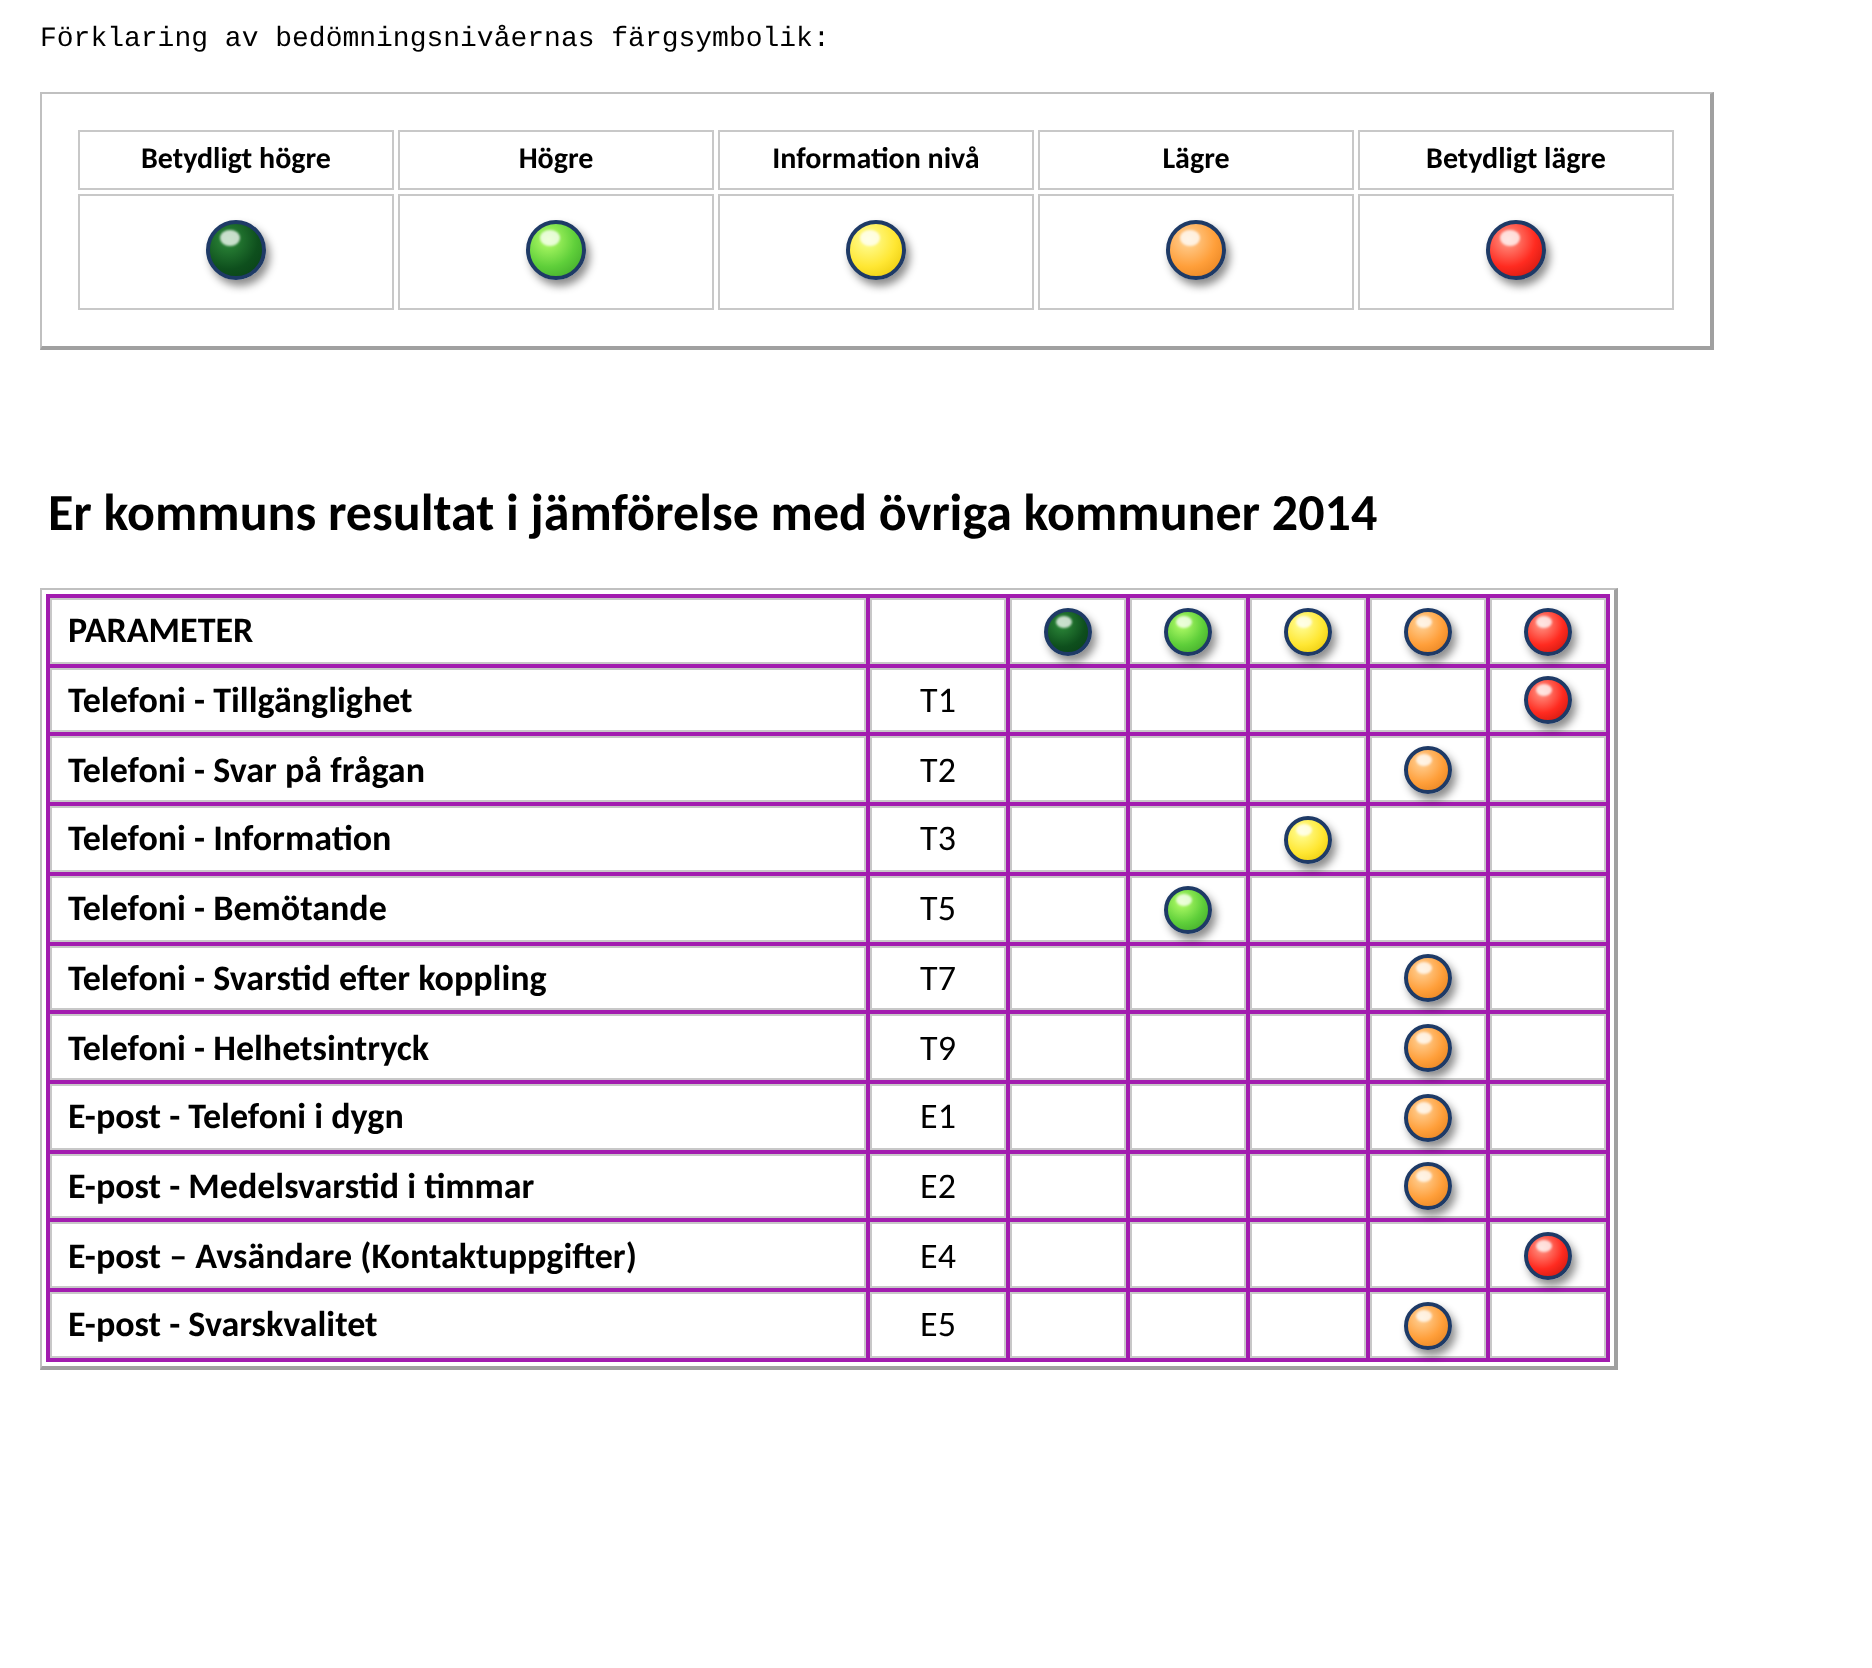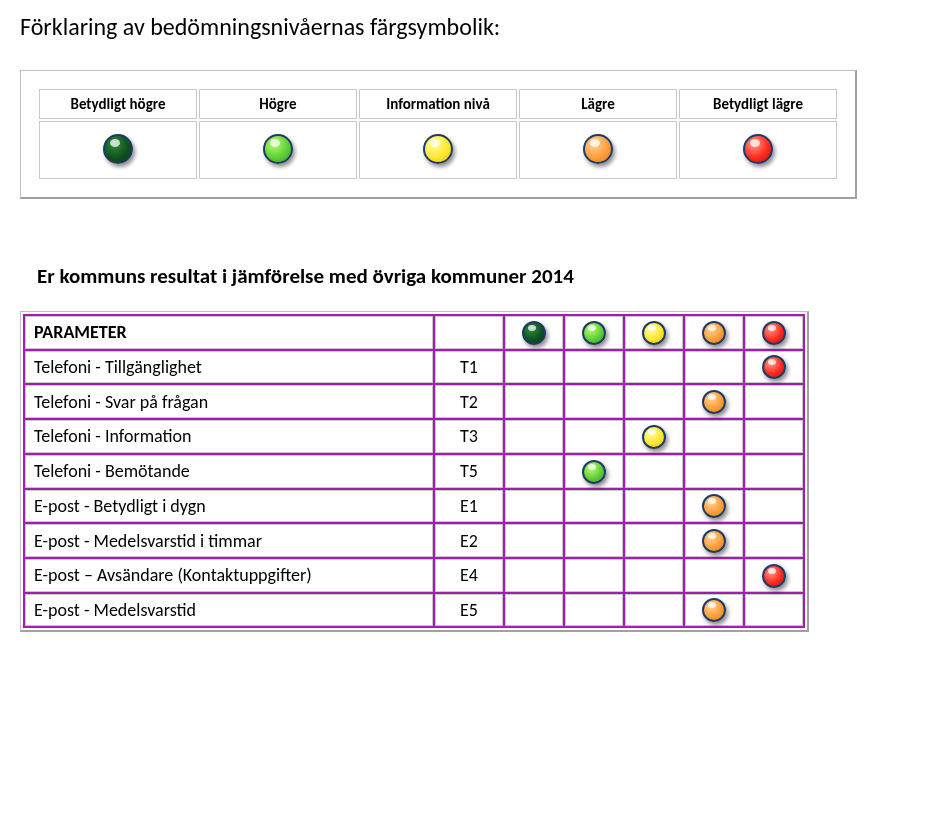--- a/index.html
+++ b/index.html
@@ -5,22 +5,23 @@
   body {
     font-family: Calibri, Arial, sans-serif;
     background: #fff;
     margin: 0;
     padding: 12px 20px 20px 20px;
     width: 936px;
     box-sizing: border-box;
     color: #000;
   }
   .explain {
-    font-size: 24px;
-    margin: 0 0 29px 0;
+    font-size: 14px;
+    margin: 0 0 18px 0;
+    font-family: Liberation Mono, monospace;
   }
   
   .legend-wrap {
     display: inline-block;
     border: 1px solid #c0c0c0;
     border-right: 2px solid #a0a0a0;
     border-bottom: 2px solid #a0a0a0;
     padding: 16px;
     background: #fff;
     margin-bottom: 60px;
@@ -75,23 +76,23 @@
     width: 8px;
     height: 6px;
   }
   .c-darkgreen { background: radial-gradient(circle at 35% 30%, #2e8b3a 0%, #0e4f1d 60%, #093e17 100%); }
   .c-green     { background: radial-gradient(circle at 35% 30%, #b7ff6a 0%, #5fcf3a 55%, #3aa028 100%); }
   .c-yellow    { background: radial-gradient(circle at 35% 30%, #ffff9e 0%, #ffe733 55%, #e6c200 100%); }
   .c-orange    { background: radial-gradient(circle at 35% 30%, #ffd39b 0%, #ff9f3a 55%, #e07c1a 100%); }
   .c-red       { background: radial-gradient(circle at 35% 30%, #ff9a8a 0%, #ff2b20 55%, #c0120a 100%); }
 
   h2.results {
-    font-size: 21px;
-    font-weight: bold;
-    margin: 0 0 22px 17px;
+    font-size: 26px;
+    font-weight: bold;
+    margin: 0 0 22px 4px;
   }
 
   
   .result-wrap {
     display: inline-block;
     border: 1px solid #c0c0c0;
     border-right: 2px solid #a0a0a0;
     border-bottom: 2px solid #a0a0a0;
     padding: 2px;
     background: #fff;
@@ -109,20 +110,21 @@
     vertical-align: middle;
   }
   table.result td.icon {
     width: 48px;
     text-align: center;
     padding: 3px 4px;
   }
   table.result td.param {
     width: 390px;
     padding-left: 8px;
+    font-weight: bold;
   }
   table.result td.code {
     width: 50px;
     padding-left: 8px;
     text-align: center;
   }
   table.result tr.hdr td.param {
     font-weight: bold;
   }
 </style>
@@ -200,21 +202,39 @@
         <tr>
           <td class="param">Telefoni - Bemötande</td>
           <td class="code">T5</td>
           <td class="icon"></td>
           <td class="icon"><span class="sphere sphere-sm c-green"></span></td>
           <td class="icon"></td>
           <td class="icon"></td>
           <td class="icon"></td>
         </tr>
         <tr>
-          <td class="param">E-post - Betydligt i dygn</td>
+          <td class="param">Telefoni - Svarstid efter koppling</td>
+          <td class="code">T7</td>
+          <td class="icon"></td>
+          <td class="icon"></td>
+          <td class="icon"></td>
+          <td class="icon"><span class="sphere sphere-sm c-orange"></span></td>
+          <td class="icon"></td>
+        </tr>
+        <tr>
+          <td class="param">Telefoni - Helhetsintryck</td>
+          <td class="code">T9</td>
+          <td class="icon"></td>
+          <td class="icon"></td>
+          <td class="icon"></td>
+          <td class="icon"><span class="sphere sphere-sm c-orange"></span></td>
+          <td class="icon"></td>
+        </tr>
+        <tr>
+          <td class="param">E-post - Telefoni i dygn</td>
           <td class="code">E1</td>
           <td class="icon"></td>
           <td class="icon"></td>
           <td class="icon"></td>
           <td class="icon"><span class="sphere sphere-sm c-orange"></span></td>
           <td class="icon"></td>
         </tr>
         <tr>
           <td class="param">E-post - Medelsvarstid i timmar</td>
           <td class="code">E2</td>
@@ -227,21 +247,21 @@
         <tr>
           <td class="param">E-post – Avsändare (Kontaktuppgifter)</td>
           <td class="code">E4</td>
           <td class="icon"></td>
           <td class="icon"></td>
           <td class="icon"></td>
           <td class="icon"></td>
           <td class="icon"><span class="sphere sphere-sm c-red"></span></td>
         </tr>
         <tr>
-          <td class="param">E-post - Medelsvarstid</td>
+          <td class="param">E-post - Svarskvalitet</td>
           <td class="code">E5</td>
           <td class="icon"></td>
           <td class="icon"></td>
           <td class="icon"></td>
           <td class="icon"><span class="sphere sphere-sm c-orange"></span></td>
           <td class="icon"></td>
         </tr>
       </tbody>
 </table>
 </div>

